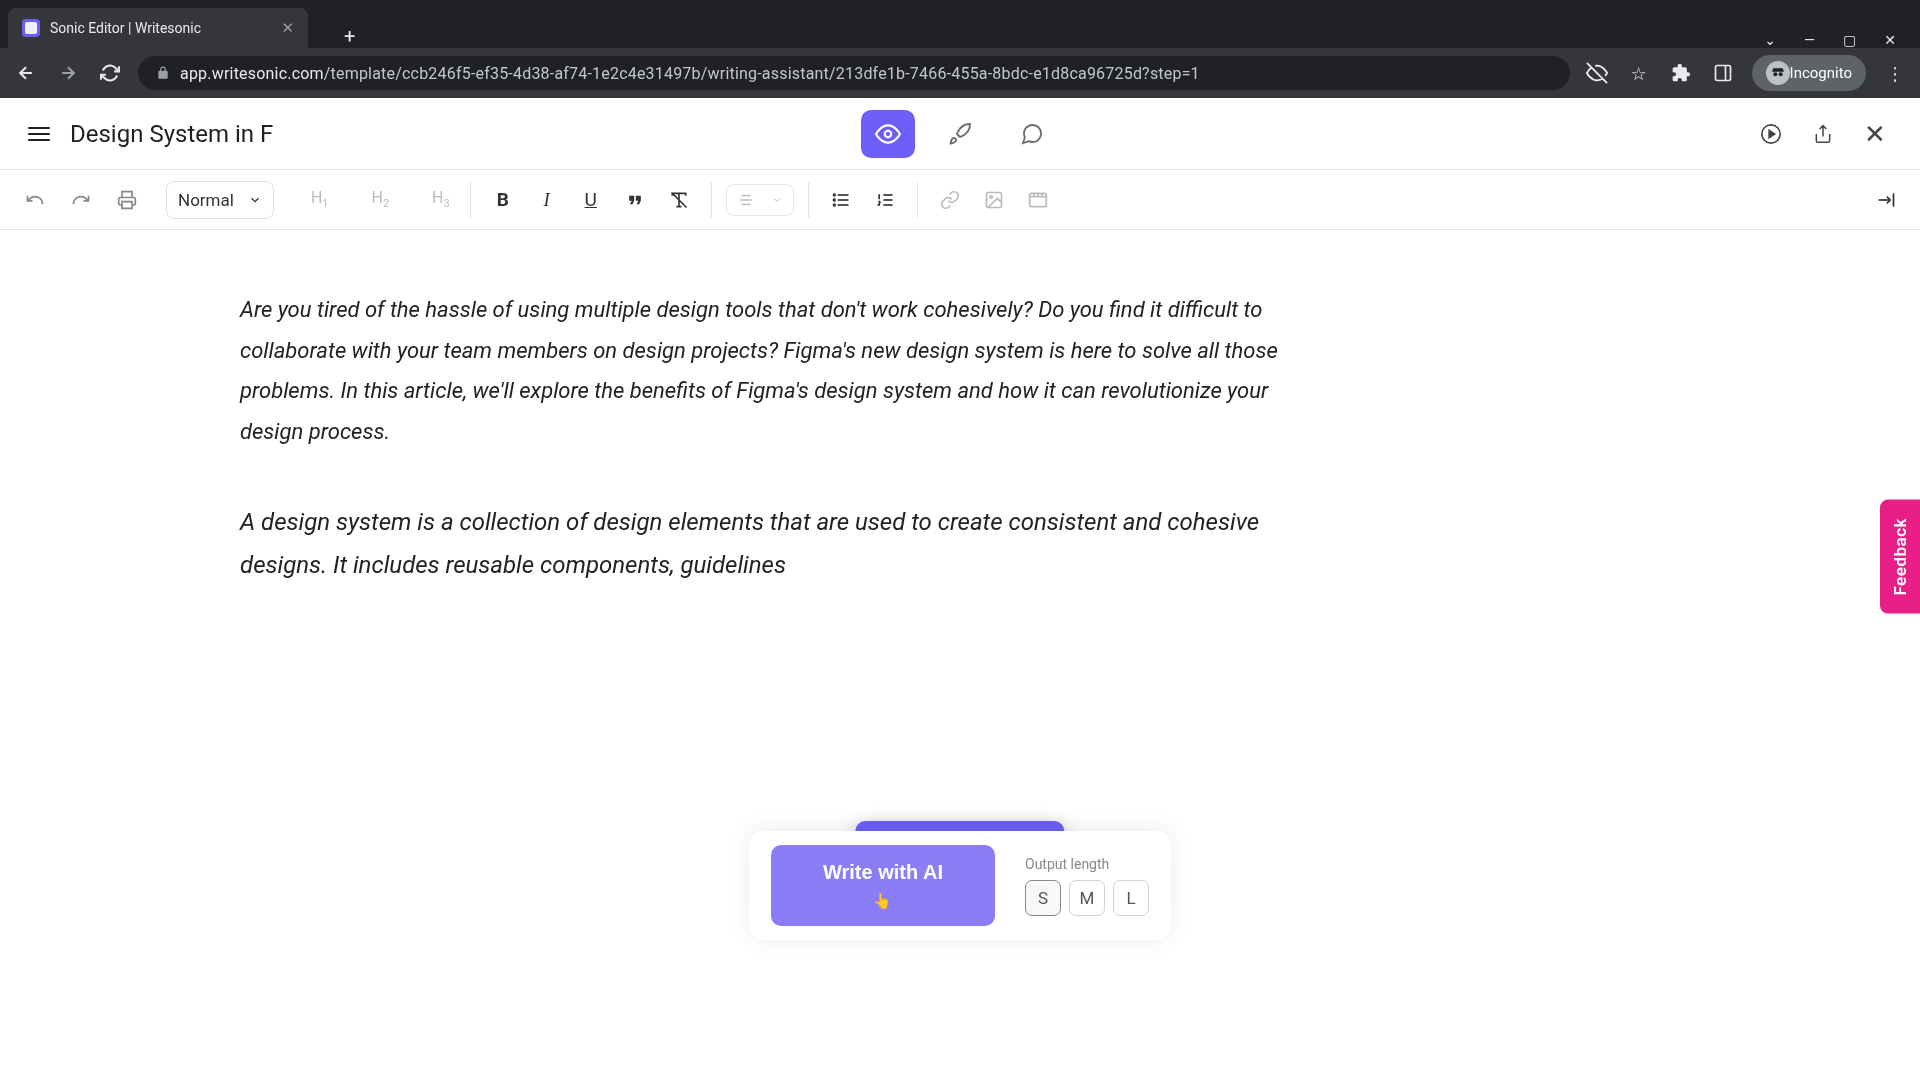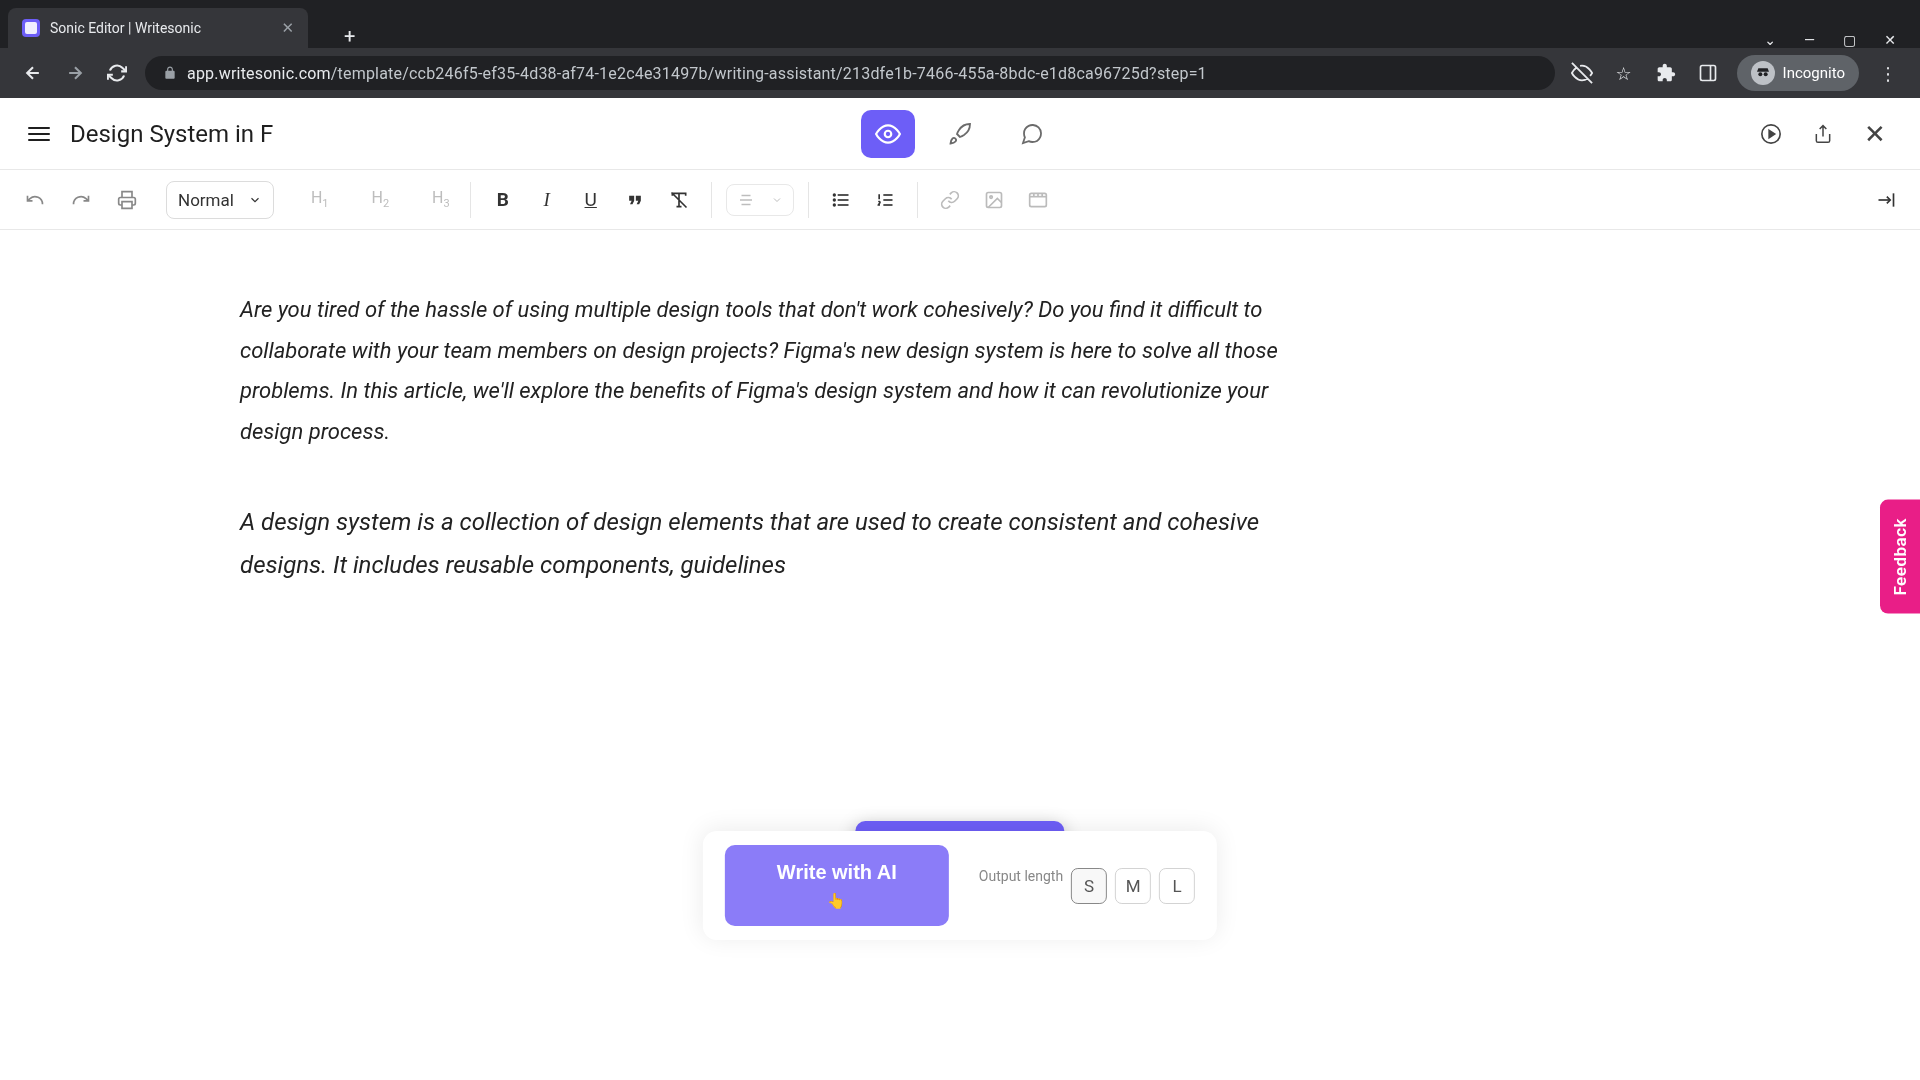--- a/index.html
+++ b/index.html
@@ -8,30 +8,30 @@
   
   .browser-top { background: #202124; height: 48px; display: flex; align-items: flex-end; gap: 20px; }
   .tab { background: #35363a; height: 40px; margin-left: 8px; margin-top: 8px; display: flex; align-items: center; padding: 0 14px; border-radius: 8px 8px 0 0; gap: 10px; min-width: 300px; }
   .tab-favicon { width: 18px; height: 18px; background: #6d5ef7; border-radius: 4px; display: flex; align-items: center; justify-content: center; font-size: 11px; color: #fff; }
   .tab-title { color: #e8eaed; font-size: 14px; flex: 1; }
   .tab-close { color: #9aa0a6; font-size: 15px; cursor: pointer; }
   .new-tab { color: #e8eaed; margin-left: 16px; margin-top: 4px; cursor: pointer; font-size: 20px; }
   .browser-controls { margin-left: auto; display: flex; gap: 28px; padding-right: 24px; color: #e8eaed; }
   .browser-controls span { cursor: pointer; font-size: 14px; }
 
-  .nav-bar { background: #35363a; height: 50px; display: flex; align-items: center; padding: 0 19px; gap: 14px; }
+  .nav-bar { background: #35363a; height: 50px; display: flex; align-items: center; padding: 0 12px; gap: 14px; }
   .nav-icon { color: #9aa0a6; cursor: pointer; display: flex; align-items: center; justify-content: center; width: 28px; height: 28px; font-size: 18px; }
   .nav-icon.active { color: #e8eaed; }
   .url-bar { flex: 1; background: #202124; border-radius: 20px; height: 34px; display: flex; align-items: center; padding: 0 18px; gap: 10px; }
   .url-lock { color: #9aa0a6; font-size: 13px; }
   .url-text { color: #c2c7cc; font-size: 16px; white-space: nowrap; letter-spacing: 0.2px; }
   .url-text .domain { color: #e8eaed; }
   .nav-right { display: flex; align-items: center; gap: 16px; color: #e8eaed; }
   .nav-right .icn { width: 26px; height: 26px; display: flex; align-items: center; justify-content: center; cursor: pointer; font-size: 18px; }
-  .incognito-badge { background: #5f6368; border-radius: 20px; padding: 6px 14px; display: flex; align-items: center; gap: 8px; color: #fff; font-size: 15px; }
+  .incognito-badge { background: #5f6368; border-radius: 20px; padding: 6px 14px; display: flex; align-items: center; color: #fff; font-size: 15px; }
   .incog-avatar { width: 24px; height: 24px; background: #bdc1c6; border-radius: 50%; display: flex; align-items: center; justify-content: center; color: #202124; }
 
   
   .app-header { height: 72px; border-bottom: 1px solid #e8e8e8; display: flex; align-items: center; padding: 0 28px; gap: 8px; }
   .hamburger { cursor: pointer; display: flex; flex-direction: column; gap: 4px; }
   .hamburger span { width: 22px; height: 2px; background: #1f1f1f; border-radius: 1px; }
   .doc-title { font-size: 24px; color: #1f1f1f; font-weight: 400; margin-left: 12px; }
   .header-center { position: absolute; left: 50%; transform: translateX(-50%); display: flex; gap: 18px; align-items: center; }
   .hc-btn { width: 54px; height: 48px; border-radius: 10px; display: flex; align-items: center; justify-content: center; cursor: pointer; color: #6b6b6b; }
   .hc-btn.primary { background: #6d5ef7; color: #fff; }
@@ -62,21 +62,21 @@
 
   
   .gen-tooltip { position: absolute; bottom: 212px; left: 50%; transform: translateX(-50%); background: #6d5ef7; border-radius: 10px; padding: 10px 14px; display: flex; align-items: center; gap: 8px; color: #fff; font-size: 18px; box-shadow: 0 4px 18px rgba(0,0,0,0.25); }
   .gen-tooltip::after { content: ''; position: absolute; bottom: -8px; left: 50%; transform: translateX(-50%); border: 8px solid transparent; border-top-color: #6d5ef7; border-bottom: 0; }
   .kbd { background: rgba(0,0,0,0.25); border-radius: 6px; padding: 4px 10px; font-size: 16px; }
 
   
   .action-bar { position: absolute; bottom: 140px; left: 50%; transform: translateX(-50%); display: flex; align-items: center; gap: 30px; background: #fff; border-radius: 14px; padding: 14px 22px; box-shadow: 0 -2px 24px rgba(0,0,0,0.08); }
   .write-btn { background: #8b7cf8; color: #fff; border: none; border-radius: 10px; padding: 16px 52px; font-size: 20px; font-weight: 600; cursor: pointer; display: flex; align-items: center; gap: 8px; flex-direction: column; }
   .cursor-hand { font-size: 15px; }
-  .out-len { display: flex; flex-direction: row; gap: 8px; }
+  .out-len { display: flex; flex-direction: column; gap: 8px; }
   .out-len-label { font-size: 14px; color: #888; }
   .len-opts { display: flex; gap: 8px; }
   .len-opt { width: 36px; height: 36px; border: 1px solid #d3d3d3; border-radius: 7px; display: flex; align-items: center; justify-content: center; font-size: 17px; color: #555; cursor: pointer; background: #fff; }
   .len-opt.active { border-color: #888; background: #f8f8f8; }
 
   
   .feedback { position: absolute; right: 0; top: 500px; background: #e91e87; color: #fff; padding: 18px 10px; writing-mode: vertical-rl; transform: rotate(180deg); font-size: 17px; font-weight: 600; border-radius: 0 8px 8px 0; cursor: pointer; letter-spacing: 0.5px; }
 
   svg { display: block; }
 </style>

